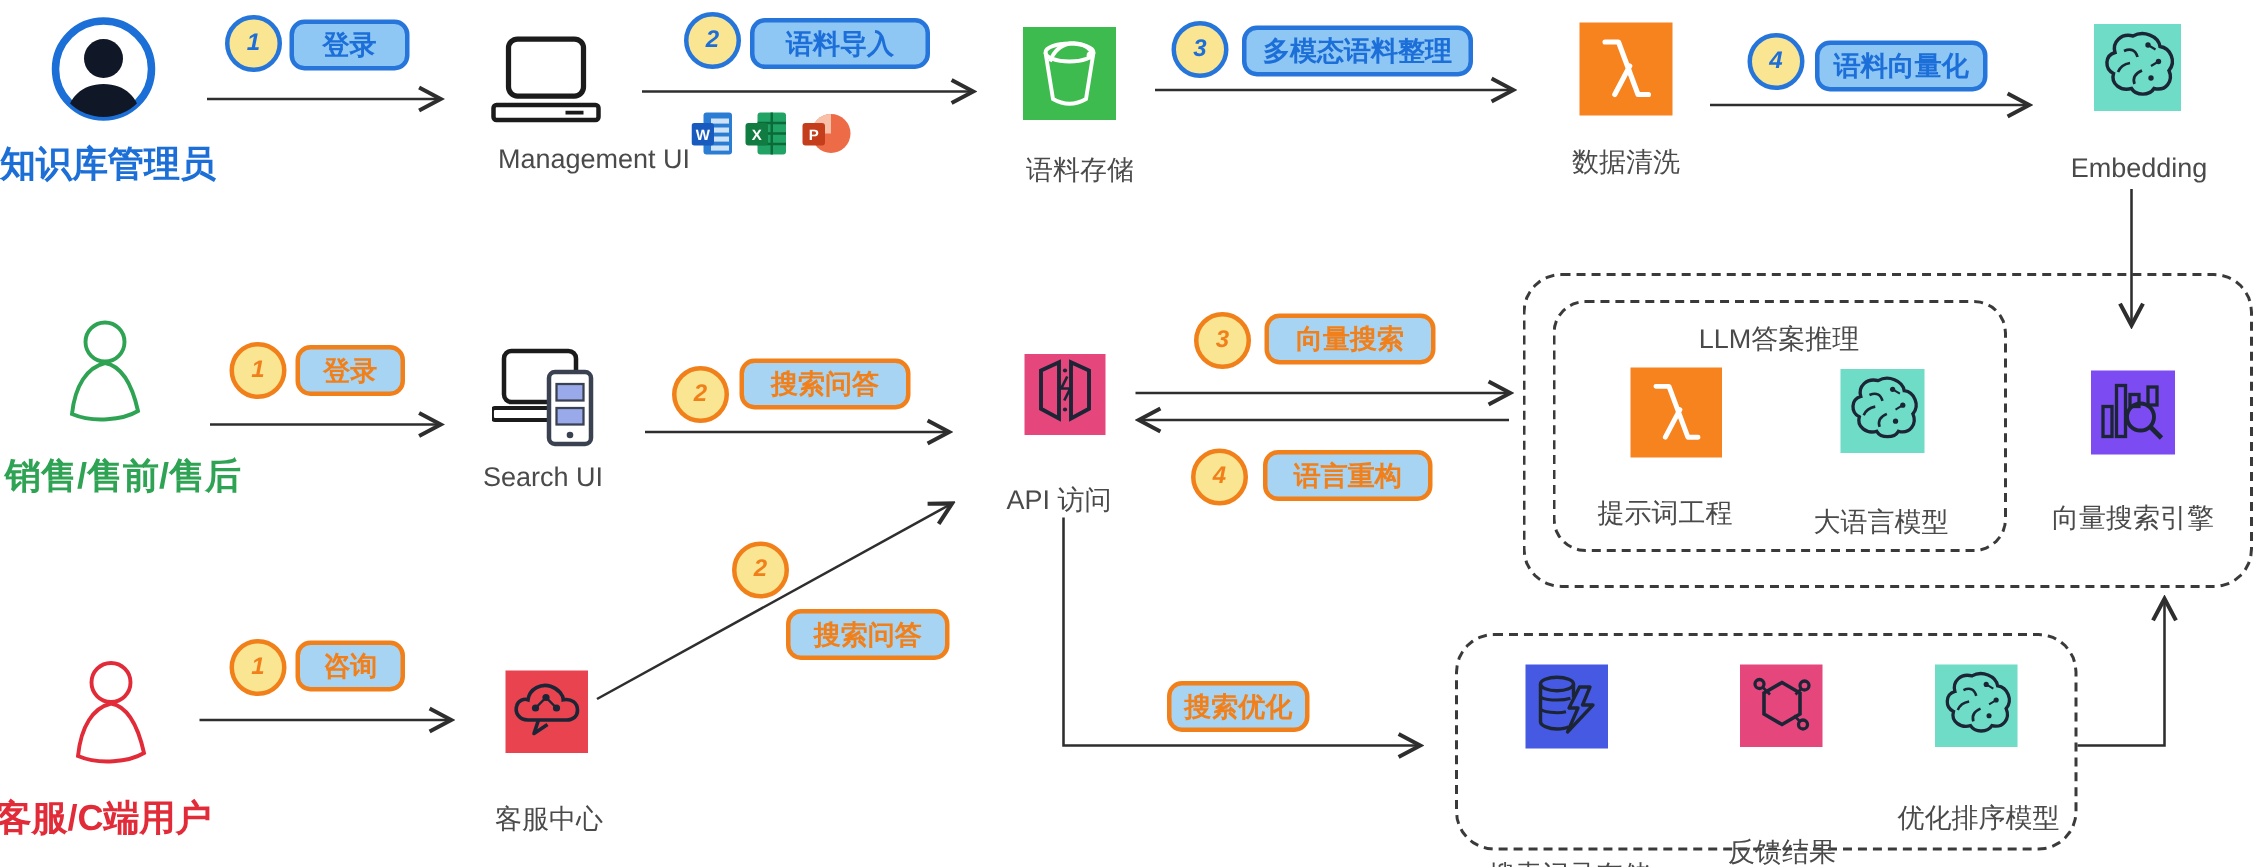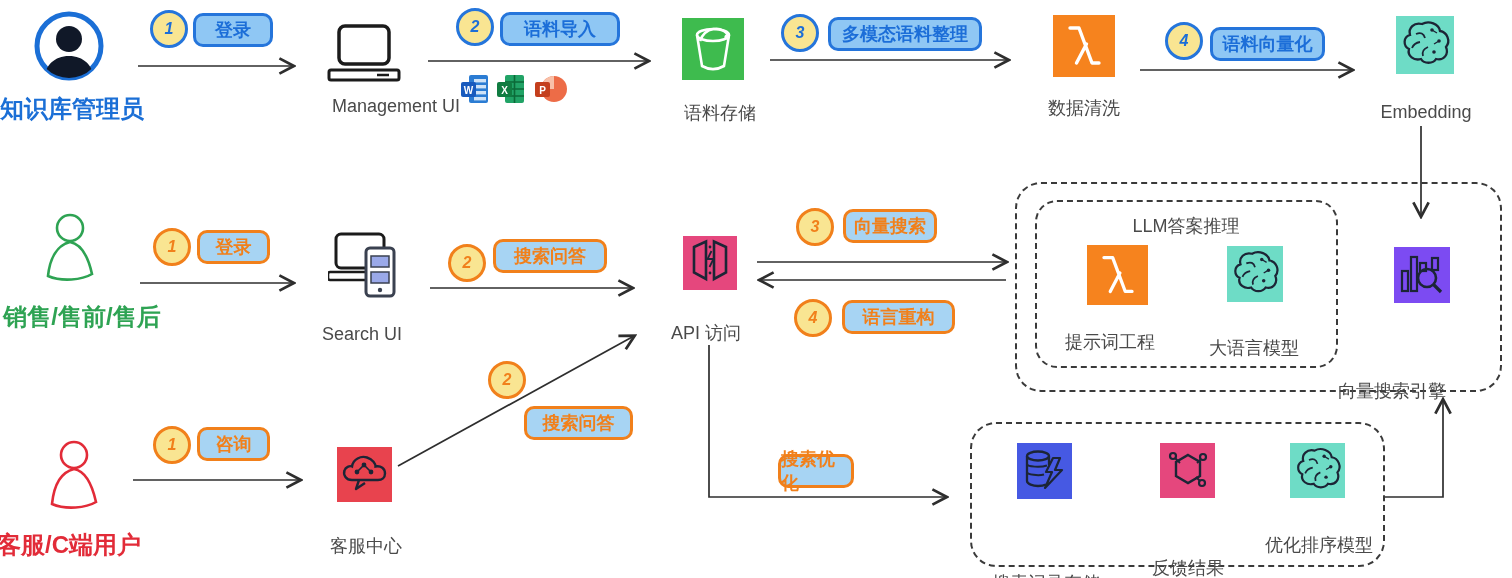--- a/index.html
+++ b/index.html
@@ -160,38 +160,38 @@
   <div class="icn" style="left:328px;top:232px;">
     <svg width="76" height="70" viewBox="0 0 76 70">
       <rect x="8" y="2" width="48" height="34" rx="5" fill="none" stroke="#1B1B1B" stroke-width="3"></rect>
       <rect x="0" y="40" width="56" height="8" rx="2" fill="none" stroke="#1B1B1B" stroke-width="2.6"></rect>
       <rect x="38" y="16" width="28" height="48" rx="4" fill="#fff" stroke="#3A4150" stroke-width="3"></rect>
       <rect x="43" y="24" width="18" height="11" style="fill:var(--phone_screen)" stroke="#3A4150" stroke-width="1.5"></rect>
       <rect x="43" y="40" width="18" height="11" style="fill:var(--phone_screen)" stroke="#3A4150" stroke-width="1.5"></rect>
       <circle cx="52" cy="58" r="2.2" fill="#3A4150"></circle>
     </svg>
   </div>
-  <div class="nlabel" style="left:362px;top:308px;margin-top:16px;">Search UI</div>
+  <div class="nlabel" style="left:362px;top:308px;">Search UI</div>
 
   <div class="badge b2" style="left:448px;top:244px;">2</div>
   <div class="pill p2" style="left:493px;top:239px;width:114px;">搜索问答</div>
 
   <div class="sq" style="left:683px;top:236px;width:54px;height:54px;background:var(--api_pink);">
     <svg width="54" height="54" viewBox="0 0 54 54">
       <polygon points="11,11 23,5.5 23,43 11,36.5" fill="none" style="stroke:var(--glyph_dark)" stroke-width="2.6"></polygon>
       <polygon points="43,11 31,5.5 31,43 43,36.5" fill="none" style="stroke:var(--glyph_dark)" stroke-width="2.6"></polygon>
       <path d="M28.5,15 l-4,8 h6 l-4,8" fill="none" style="stroke:var(--glyph_dark)" stroke-width="1.8"></path>
       <circle cx="27" cy="11" r="1.4" style="fill:var(--glyph_dark)"></circle>
         <circle cx="27" cy="37" r="1.4" style="fill:var(--glyph_dark)"></circle>
     </svg>
   </div>
   <div class="nlabel" style="left:706px;top:321px;">API 访问</div>
 
   <div class="badge b2" style="left:796px;top:208px;">3</div>
-  <div class="pill p2" style="left:843px;top:209px;width:94px;">向量搜索</div>
+  <div class="pill p2" style="left:843px;top:209px;width:114px;">向量搜索</div>
 
   <div class="badge b2" style="left:794px;top:299px;">4</div>
   <div class="pill p2" style="left:842px;top:300px;width:113px;">语言重构</div>
 
   <div class="nlabel" style="left:1186px;top:214px;">LLM答案推理</div>
 
   <div class="sq" style="left:1087px;top:245px;width:61px;height:60px;background:var(--lambda_orange);">
     <svg width="61" height="60" viewBox="0 0 62 62">
       <path d="M17,13 h9 l13,35 h7 M33.5,29 l-10,19" fill="none" stroke="#fff" stroke-width="3.4" stroke-linecap="round" stroke-linejoin="round"></path>
     </svg>
@@ -213,21 +213,21 @@
   <div class="sq" style="left:1394px;top:247px;width:56px;height:56px;background:var(--opensearch_purple);">
     <svg width="56" height="56" viewBox="0 0 56 56">
       <rect x="8" y="24" width="6" height="20" fill="none" style="stroke:var(--glyph_dark)" stroke-width="2.2"></rect>
       <rect x="17" y="10" width="6" height="34" fill="none" style="stroke:var(--glyph_dark)" stroke-width="2.2"></rect>
       <rect x="26" y="16" width="6" height="8" fill="none" style="stroke:var(--glyph_dark)" stroke-width="2.2"></rect>
       <rect x="38" y="11" width="6" height="12" fill="none" style="stroke:var(--glyph_dark)" stroke-width="2.2"></rect>
       <circle cx="33" cy="31" r="9" fill="none" style="stroke:var(--glyph_dark)" stroke-width="2.6"></circle>
       <line x1="39.5" y1="37.5" x2="47" y2="45" style="stroke:var(--glyph_dark)" stroke-width="3.2"></line>
     </svg>
   </div>
-  <div class="nlabel" style="left:1392px;top:333px;margin-top:46px;">向量搜索引擎</div>
+  <div class="nlabel" style="left:1422px;top:333px;">向量搜索引擎</div>
 
   <div class="icn" style="left:44px;top:438px;">
     <svg width="64" height="78" viewBox="0 0 64 78">
       <circle cx="30" cy="17" r="13" fill="none" style="stroke:var(--customer-color)" stroke-width="2.6"></circle>
       <path d="M30,31 C18,34 10,46 8,66 C22,72 42,70 52,64 C48,46 41,33 30,31 Z" fill="none" style="stroke:var(--customer-color)" stroke-width="2.6"></path>
     </svg>
   </div>
   <div class="alabel" style="left:69px;top:529px;color:var(--customer-color);">客服/C端用户</div>
 
   <div class="badge b2" style="left:153px;top:426px;">1</div>
@@ -241,21 +241,21 @@
         <circle cx="27" cy="18" r="2.4" style="fill:var(--glyph_dark)"></circle>
         <circle cx="34" cy="25" r="2.4" style="fill:var(--glyph_dark)"></circle>
       <path d="M20,25 L27,18 L34,25" fill="none" style="stroke:var(--glyph_dark)" stroke-width="1.6"></path>
     </svg>
   </div>
   <div class="nlabel" style="left:366px;top:534px;">客服中心</div>
 
   <div class="badge b2" style="left:488px;top:361px;">2</div>
   <div class="pill p2" style="left:524px;top:406px;width:109px;">搜索问答</div>
 
-  <div class="pill p2" style="left:778px;top:454px;width:76px;">搜索优化</div>
+  <div class="pill p2" style="left:778px;top:454px;width:95px;">搜索优化</div>
 
   <div class="sq" style="left:1017px;top:443px;width:55px;height:56px;background:var(--db_blue);">
     <svg width="55" height="56" viewBox="0 0 55 56">
       <ellipse cx="21" cy="13" rx="11" ry="4.5" fill="none" style="stroke:var(--glyph_dark)" stroke-width="2.3"></ellipse>
       <path d="M10,13 V38 C10,41 16,43 21,43 C24,43 27,42.5 29,41.5 M32,13 V22" fill="none" style="stroke:var(--glyph_dark)" stroke-width="2.3"></path>
       <path d="M10,21 C10,24 24,24.5 30,22.5 M10,29 C10,32 22,32.8 27,31.5" fill="none" style="stroke:var(--glyph_dark)" stroke-width="2"></path>
       <path d="M36,15 L29,29 H35 L28,45 L45,27 H38 L43,15 Z" fill="none" style="stroke:var(--glyph_dark)" stroke-width="2.2" stroke-linejoin="round"></path>
     </svg>
   </div>
   <div class="nlabel" style="left:1046px;top:533px;margin-top:38px;">搜索记录存储</div>

